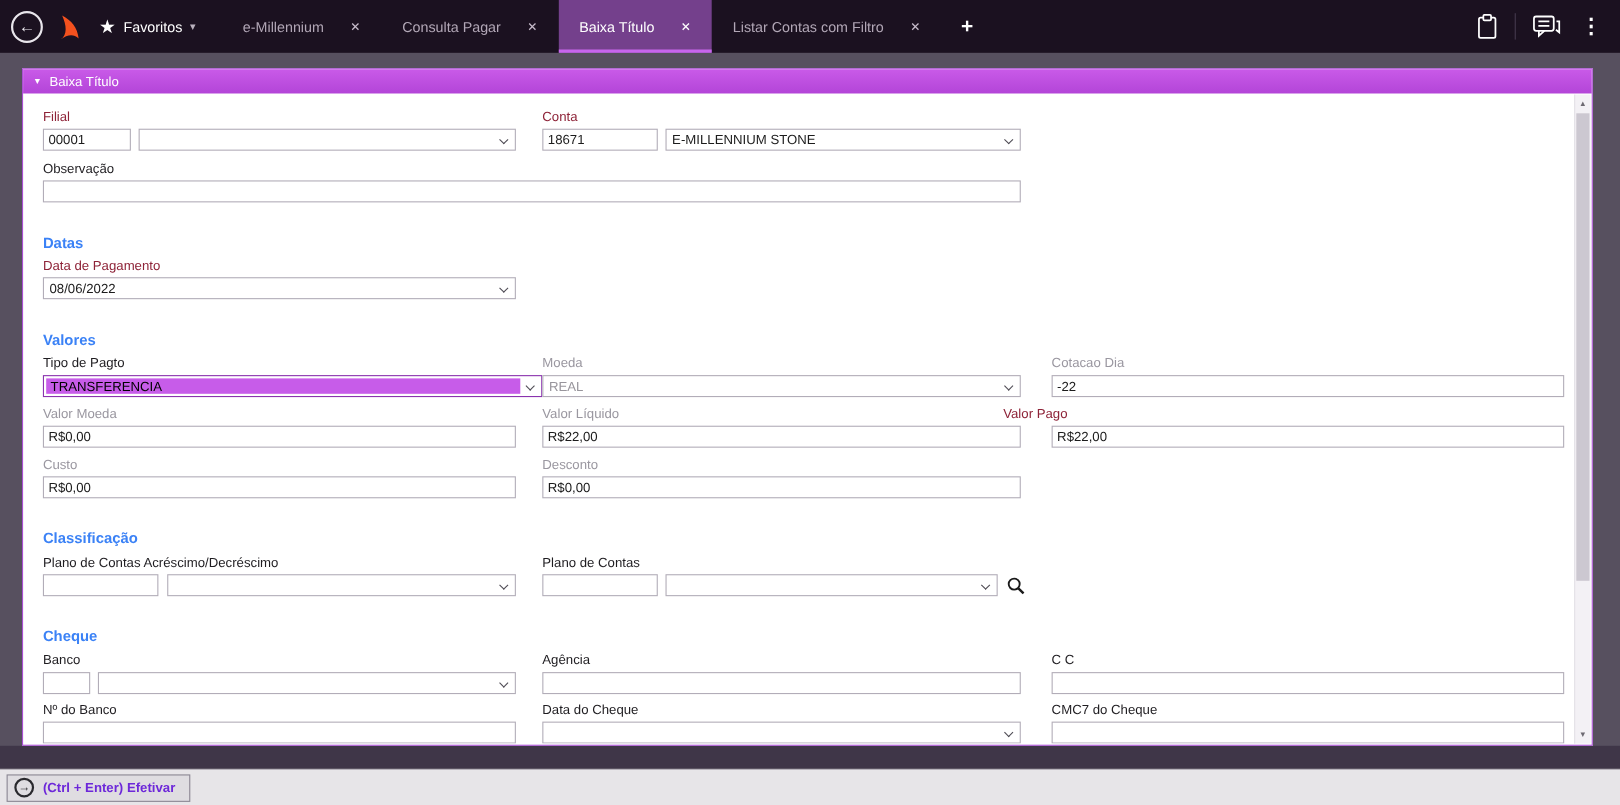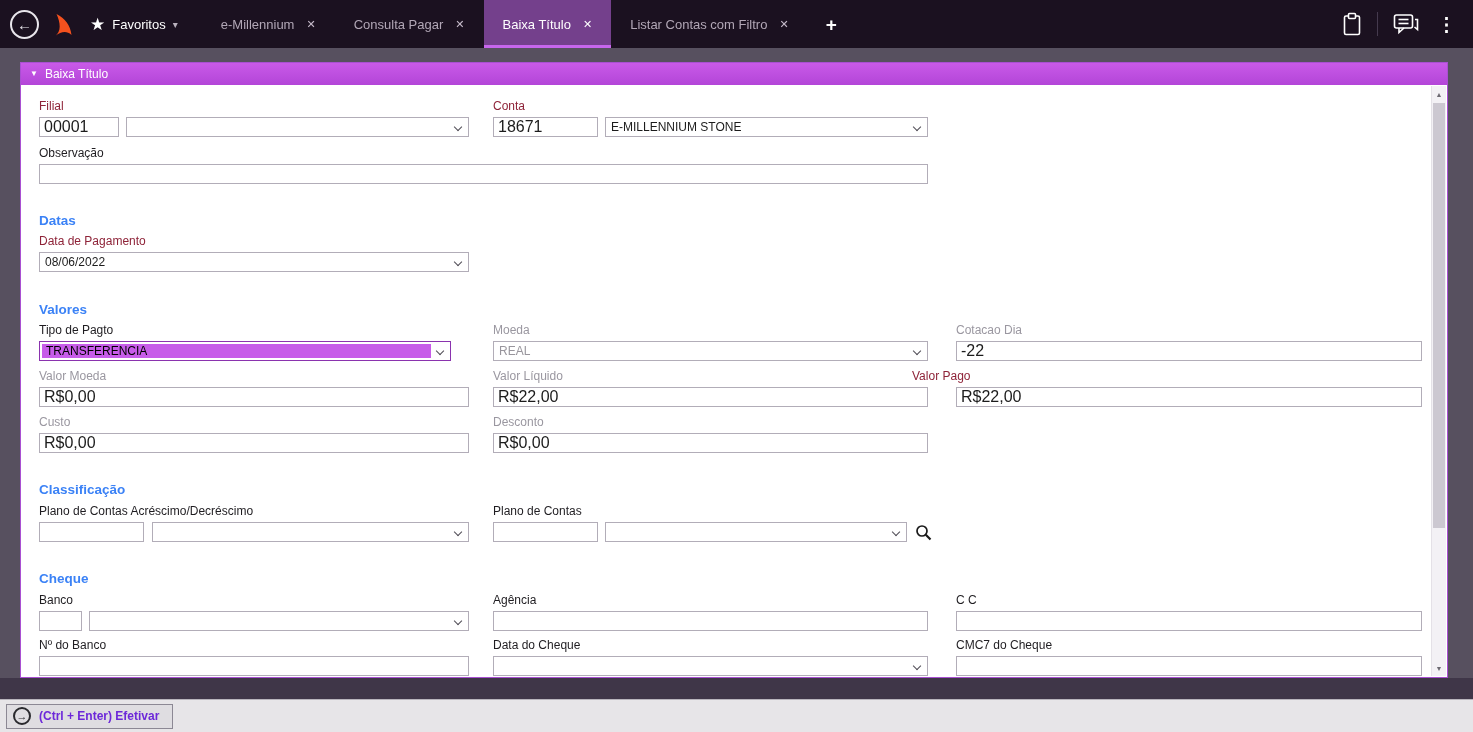--- a/index.html
+++ b/index.html
@@ -9,21 +9,21 @@
   
   .topbar{ position:absolute; top:0; left:0; right:0; height:48px; background:#1b1120; display:flex; align-items:center; z-index:5;}
   .back-btn{ margin-left:10px; width:29px; height:29px; border:2px solid #e9e6ec; border-radius:50%; color:#e9e6ec;
              display:flex; align-items:center; justify-content:center; font-size:15px; cursor:pointer; flex:0 0 auto;}
   .logo{ margin-left:13px; display:flex; align-items:center; flex:0 0 auto;}
   .favorites{ margin-left:16px; margin-right:10px; display:flex; align-items:center; gap:7px; cursor:pointer; flex:0 0 auto;}
   .fav-star{ color:#ffffff; font-size:17px; line-height:1;}
   .fav-label{ color:#ffffff; font-size:13px;}
   .fav-caret{ color:#b9b1bd; font-size:10px;}
   .tabs{ display:flex; align-items:stretch; height:48px; margin-left:14px;}
-  .tab{ position:relative; display:flex; align-items:center; gap:12px; padding:0 19px; color:#b2a7b6; font-size:13px; cursor:pointer; white-space:nowrap;}
+  .tab{ position:relative; display:flex; align-items:center; gap:24px; padding:0 19px; color:#b2a7b6; font-size:13px; cursor:pointer; white-space:nowrap;}
   .tab-close{ font-size:11px; color:#c7bccb;}
   .tab.active{ background:#74408c; color:#ffffff;}
   .tab.active .tab-close{ color:#ffffff;}
   .tab.active::after{ content:""; position:absolute; left:0; right:0; bottom:0; height:3px; background:#c766ec;}
   .plus-btn{ margin-left:18px; color:#ffffff; font-size:19px; font-weight:bold; cursor:pointer; line-height:1;}
   .topbar-right{ margin-left:auto; margin-right:14px; display:flex; align-items:center; gap:15px;}
   .tb-icon{ display:flex; align-items:center; justify-content:center; cursor:pointer;}
   .tb-divider{ width:1px; height:24px; background:#453a4e;}
   .dots-icon{ color:#ffffff; font-size:19px; font-weight:bold; padding:0 3px;}
 
@@ -40,21 +40,21 @@
            color:#6d6a72; font-size:7px; cursor:pointer;}
   .sarrow.up{ top:0;}
   .sarrow.down{ bottom:0;}
   .sthumb{ position:absolute; left:1px; right:1px; top:17px; height:72%; background:#ccc8d1; cursor:grab;}
 
   
   .lbl{ position:absolute; font-size:12px; color:#1f1d21; white-space:nowrap;}
   .lbl.maroon{ color:#8e2338;}
   .lbl.gray{ color:#9a97a0;}
   .sect{ position:absolute; font-size:13.5px; font-weight:bold; color:#3b82f6; white-space:nowrap;}
-  .inp{ position:absolute; height:20px; border:1px solid #b2adb8; background:#fff; font-size:16px; color:#1c1c1c;
+  .inp{ position:absolute; height:20px; border:1px solid #b2adb8; background:#fff; font-size:12px; color:#1c1c1c;
         padding:8px 4px; font-family:"Liberation Sans", sans-serif; outline:none;}
   .sel{ position:absolute; height:20px; border:1px solid #b2adb8; background:#fff; cursor:pointer;}
   .sel-text{ position:absolute; left:5px; top:0; bottom:0; right:19px; display:flex; align-items:center;
              font-size:12px; color:#1c1c1c; white-space:nowrap; overflow:hidden;}
   .sel-text.dim{ color:#98959c;}
   .sel.selected{ border-color:#8a33ae;}
   .sel.selected .sel-text{ left:2px; top:2px; bottom:2px; right:19px; background:#c75ce9; color:#000; padding-left:4px;}
   .chev{ position:absolute; right:7px; top:6px; width:6px; height:6px;
          border-right:1.5px solid #4f4c55; border-bottom:1.5px solid #4f4c55; transform:rotate(45deg);}
   .search-btn{ position:absolute; cursor:pointer; display:flex;}
@@ -163,21 +163,21 @@
       <span class="sect" style="left:17px;top:127px">Datas</span>
       <span class="lbl maroon" style="left:17px;top:148px">Data de Pagamento</span>
       <div class="sel" style="left:17px;top:166px;width:430px">
         <span class="sel-text">08/06/2022</span>
         <span class="chev"></span>
       </div>
 
       <span class="sect" style="left:17px;top:216px">Valores</span>
 
       <span class="lbl" style="left:17px;top:237px">Tipo de Pagto</span>
-      <div class="sel selected" style="left:17px;top:255px;width:412px">
+      <div class="sel selected" style="left:17px;top:255px;width:454px">
         <span class="sel-text">TRANSFERENCIA</span>
         <span class="chev"></span>
       </div>
 
       <span class="lbl gray" style="left:471px;top:237px">Moeda</span>
       <div class="sel" style="left:471px;top:255px;width:435px">
         <span class="sel-text dim">REAL</span>
         <span class="chev"></span>
       </div>
 

